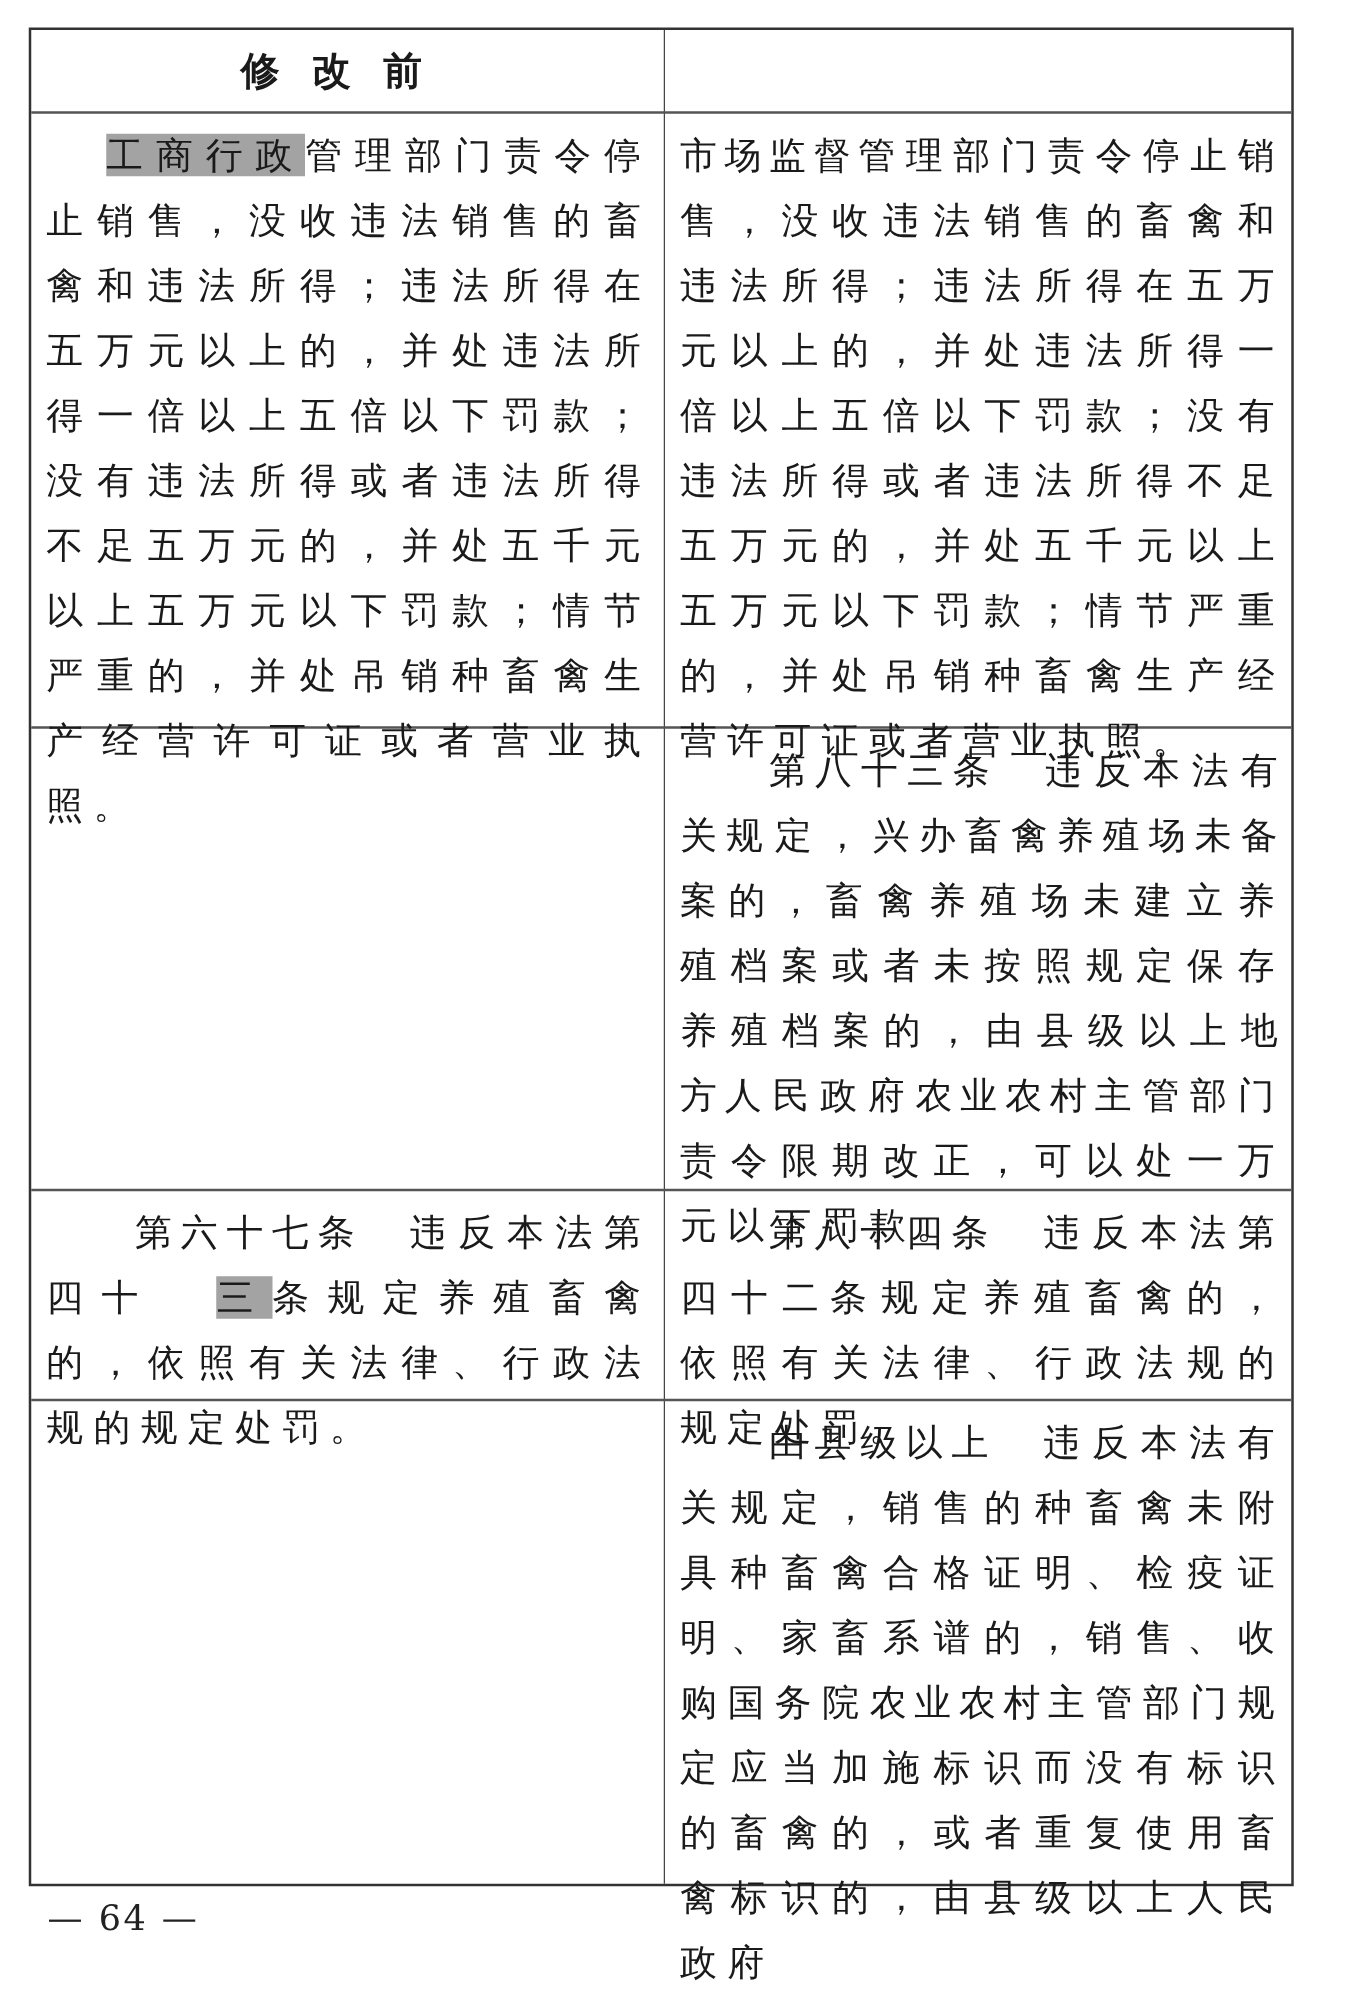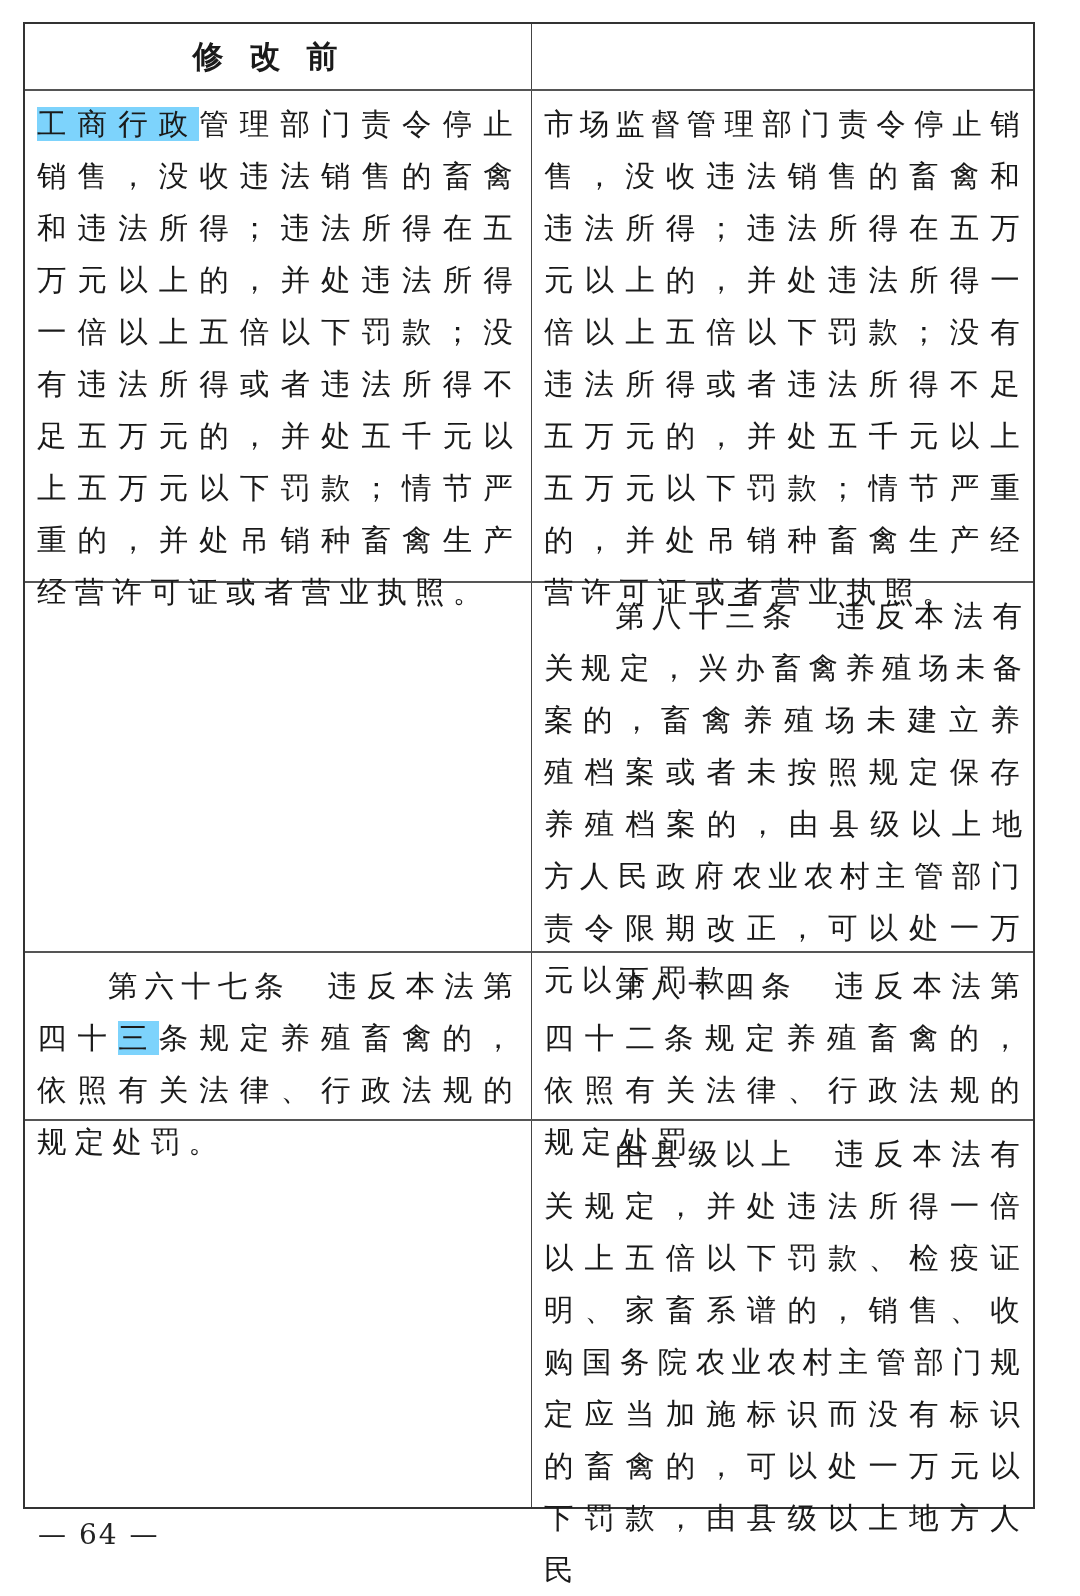--- a/index.html
+++ b/index.html
@@ -11,21 +11,21 @@
   .hline { position: absolute; left: 0; right: 0; height: 2px; background: #555; }
   .header-cell { position: absolute; top: 0; height: 66px; display: flex; align-items: center;
                  justify-content: center; font-family: "DejaVu Sans", sans-serif; font-weight: bold;
                  font-size: 31px; letter-spacing: 26px; }
   .header-cell.left { left: 0; width: 506px; }
   .header-cell.right { left: 507px; width: 503px; }
   .cell { position: absolute; box-sizing: border-box; font-size: 29.5px; line-height: 52px;
           letter-spacing: 8.3px; text-align: justify; word-break: break-all; }
   .cell.left { left: 12px; width: 484px; }
   .cell.right { left: 519px; width: 484px; }
-  .hl { background: #7dd3fc; }
+  .hl { background: #a3a3a3; margin-left: 48px; }
   .b { font-family: "DejaVu Sans", sans-serif; font-weight: normal; letter-spacing: 6px; }
   .indent { display: inline-block; width: 70px; }
   .gap { display: inline-block; width: 36px; }
   .page-num { position: absolute; left: 38px; top: 1518px; font-size: 28px; letter-spacing: 2px;
               font-family: "DejaVu Serif", "Liberation Serif", serif; color: #222; }
 </style>
 </head>
 <body>
 
 <div class="table">
@@ -37,16 +37,16 @@
   <div class="hline" style="top:1095px"></div>
 
   <div class="cell left" style="top:74px"><span class="hl">工商行政</span><span>管理部门责令停止销售，没收违法销售的畜禽和违法所得；违法所得在五万元以上的，并处违法所得一倍以上五倍以下罚款；没有违法所得或者违法所得不足五万元的，并处五千元以上五万元以下罚款；情节严重的，并处吊销种畜禽生产经营许可证或者营业执照。</span></div>
   <div class="cell right" style="top:74px"><span class="b">市场监督</span><span>管理部门责令停止销售，没收违法销售的畜禽和违法所得；违法所得在五万元以上的，并处违法所得一倍以上五倍以下罚款；没有违法所得或者违法所得不足五万元的，并处五千元以上五万元以下罚款；情节严重的，并处吊销种畜禽生产经营许可证或者营业执照。</span></div>
 
   <div class="cell right" style="top:566px"><span class="indent"></span><span class="b">第八十三条</span><span class="gap"></span><span>违反本法</span><span class="b">有关</span><span>规定，</span><span class="b">兴办畜禽养殖场未备案的，</span><span>畜禽养殖场未建立养殖档案或者未按照规定保存养殖档案的，由县级以上</span><span class="b">地方</span><span>人民政府</span><span class="b">农业农村</span><span>主管部门责令限期改正，可以处一万元以下罚款。</span></div>
 
   <div class="cell right" style="top:936px"><span class="indent"></span><span class="b">第八十四条</span><span class="gap"></span><span>违反本法第四十</span><span class="b">二</span><span>条规定养殖畜禽的，依照有关法律、行政法规的规定处罚。</span></div>
   <div class="cell left" style="top:936px"><span class="indent"></span><span class="b">第六十七条</span><span class="gap"></span><span>违反本法第四十</span><span class="hl">三</span><span>条规定养殖畜禽的，依照有关法律、行政法规的规定处罚。</span></div>
 
-  <div class="cell right" style="top:1104px"><span class="indent"></span><span class="b">由县级以上</span><span class="gap"></span><span>违反本法有关规定，并处违法所得一倍以上五倍以下罚款、检疫证明、家畜系谱的，销售、收购国务院</span><span class="b">农业农村</span><span>主管部门规定应当加施标识而没有标识的畜禽的，可以处一万元以下罚款，由县级以上地方人民</span></div>
+  <div class="cell right" style="top:1104px"><span class="indent"></span><span class="b">由县级以上</span><span class="gap"></span><span>违反本法有关规定，销售的种畜禽未附具种畜禽合格证明、检疫证明、家畜系谱的，销售、收购国务院</span><span class="b">农业农村</span><span>主管部门规定应当加施标识而没有标识的畜禽的，或者重复使用畜禽标识的，由县级以上人民政府</span></div>
 </div>
 
 <div class="page-num">— 64 —</div>
 
 </body></html>

